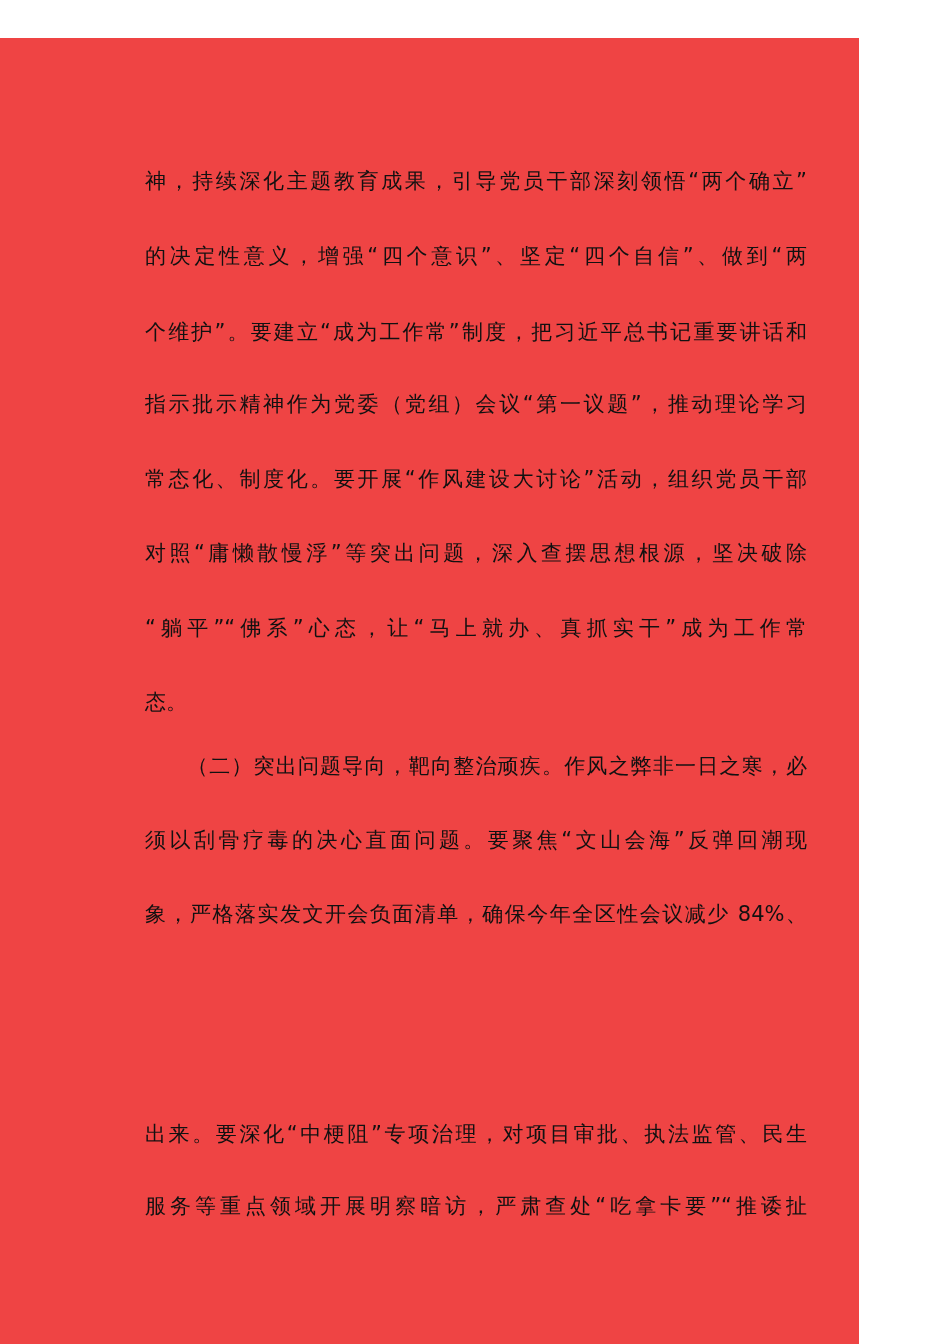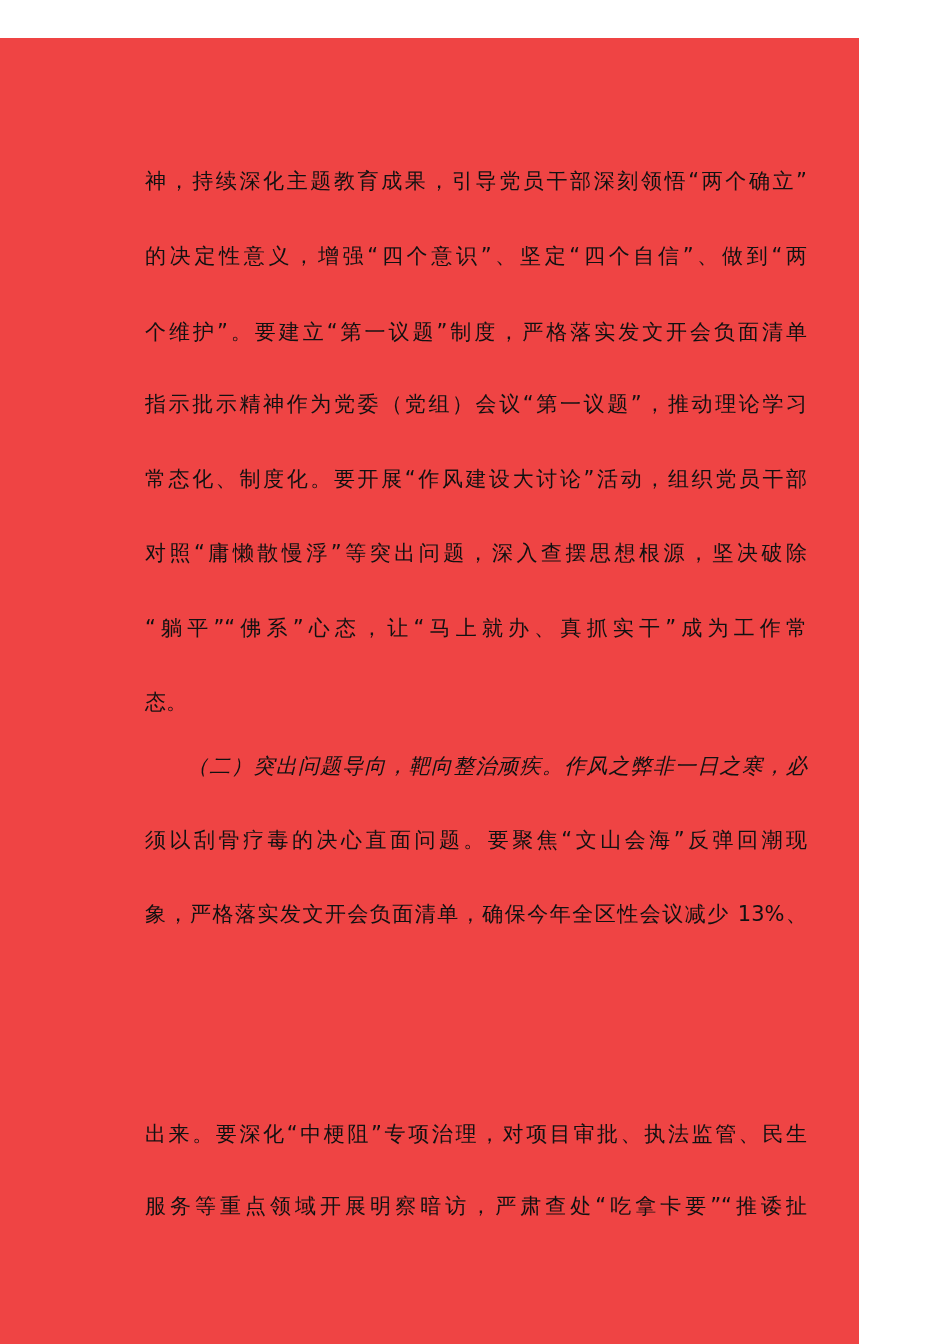--- a/index.html
+++ b/index.html
@@ -12,32 +12,32 @@
     font-family: "DejaVu Sans", "Liberation Sans", sans-serif;
     font-size: 21px;
     line-height: 28px;
     color: #111111;
     white-space: nowrap;
     text-align: justify;
     text-align-last: justify;
     letter-spacing: 0px;
   }
   .line.last { text-align-last: left; }
-  .line.indent { left: 187px; width: 620px; font-style: italic; }
+  .line.indent { left: 187px; width: 620px; }
 </style>
 </head>
 <body>
 
 <div class="page">
   <div class="line" style="top:129px">神，持续深化主题教育成果，引导党员干部深刻领悟“两个确立”</div>
   <div class="line" style="top:204px">的决定性意义，增强“四个意识”、坚定“四个自信”、做到“两</div>
-  <div class="line" style="top:280px">个维护”。要建立“第一议题”制度，严格落实发文开会负面清单</div>
+  <div class="line" style="top:280px">个维护”。要建立“成为工作常”制度，把习近平总书记重要讲话和</div>
   <div class="line" style="top:352px">指示批示精神作为党委（党组）会议“第一议题”，推动理论学习</div>
   <div class="line" style="top:427px">常态化、制度化。要开展“作风建设大讨论”活动，组织党员干部</div>
   <div class="line" style="top:501px">对照“庸懒散慢浮”等突出问题，深入查摆思想根源，坚决破除</div>
   <div class="line" style="top:576px">“躺平”“佛系”心态，让“马上就办、真抓实干”成为工作常</div>
   <div class="line last" style="top:650px">态。</div>
   <div class="line indent" style="top:714px">（二）突出问题导向，靶向整治顽疾。作风之弊非一日之寒，必</div>
   <div class="line" style="top:788px">须以刮骨疗毒的决心直面问题。要聚焦“文山会海”反弹回潮现</div>
-  <div class="line" style="top:862px">象，严格落实发文开会负面清单，确保今年全区性会议减少 13%、</div>
+  <div class="line" style="top:862px">象，严格落实发文开会负面清单，确保今年全区性会议减少 84%、</div>
   <div class="line" style="top:1154px">服务等重点领域开展明察暗访，严肃查处“吃拿卡要”“推诿扯</div>
   <div class="line" style="top:1082px">出来。要深化“中梗阻”专项治理，对项目审批、执法监管、民生</div>
 </div>
 
 </body></html>

